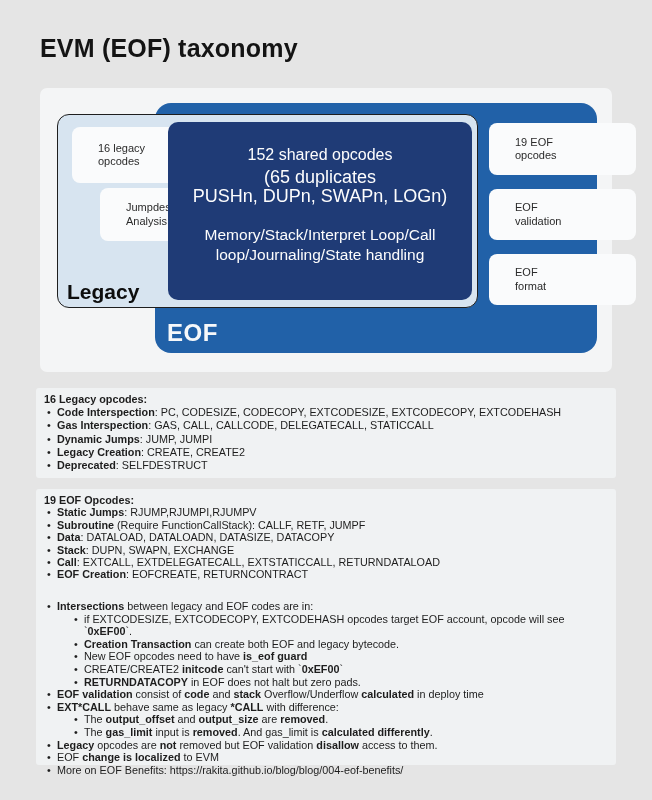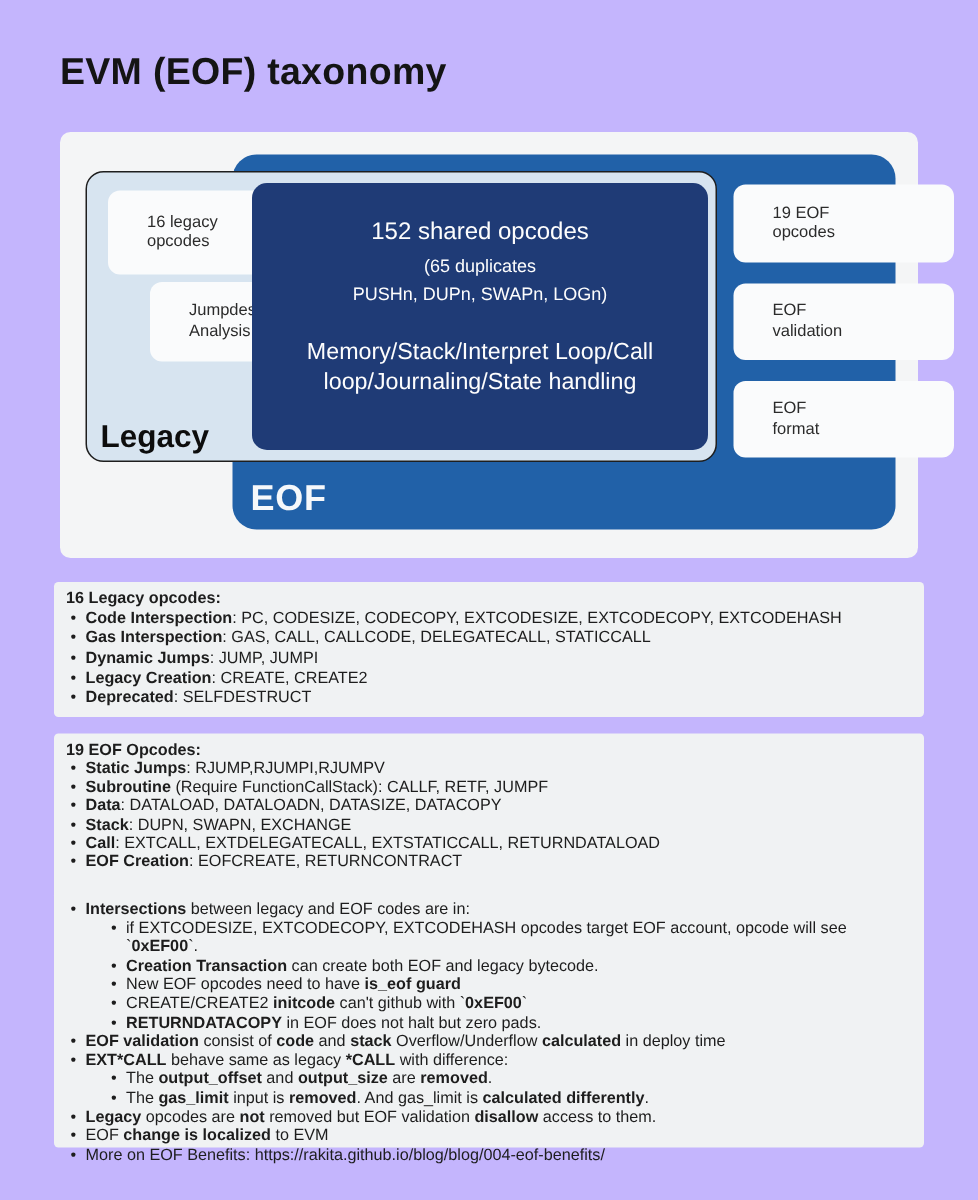--- a/index.html
+++ b/index.html
@@ -1,18 +1,18 @@
 <!DOCTYPE html>
 <html><head>
 <meta charset="utf-8">
 <style>
   html,body { margin:0; padding:0; }
   #page {
     position:relative; width:652px; height:800px;
-    background:#c4b5fd; overflow:hidden;
+    background:#e5e5e5; overflow:hidden;
     font-family:"Liberation Sans", sans-serif; color:#1f1f1f;
   }
   .title {
     position:absolute; left:40px; top:34px;
     font-size:25px; font-weight:bold; color:#141414; letter-spacing:.2px;
   }
   
   .panel {
     position:absolute; left:40px; top:88px; width:572px; height:284px;
     background:#f4f5f6; border-radius:7px;
@@ -44,21 +44,21 @@
   .card.lc2 { left:14px; top:73px; width:76px; height:53px;margin-left:28px; }
   .card.rc  { left:449px; width:95px; }
   .card.rc1 { top:35px;  height:52px; }
   .card.rc2 { top:101px; height:51px; }
   .card.rc3 { top:166px; height:51px; }
   .shared-box {
     position:absolute; left:128px; top:34px; width:304px; height:178px;
     background:#1f3b76; border-radius:10px; color:#fdfdfd; text-align:center;
   }
   .shared-h { margin-top:19px; font-size:16px; line-height:27px; }
-  .shared-s { font-size:12px; line-height:19px; }
+  .shared-s { font-size:18px; line-height:19px; }
   .shared-b { margin:19px auto 0; font-size:15.5px; line-height:20px; max-width:290px; }
   
   .sec {
     position:absolute; left:36px; width:580px; box-sizing:border-box;
     background:#f0f2f3; border-radius:3px; padding:5px 8px 0 8px;
     font-size:10.8px; color:#1d1d1d;
   }
   .sec b { font-weight:bold; }
   .sec ul { list-style:none; margin:0; padding:0; }
   .sec li { position:relative; padding-left:13px; }
@@ -133,21 +133,21 @@
       <li><b>EOF Creation</b><span>: EOFCREATE, RETURNCONTRACT</span></li>
     </ul>
   </div>
 
   <div class="sec" id="sec3">
     <ul>
       <li class="lv1"><b>Intersections</b><span> between legacy and EOF codes are in:</span></li>
       <li class="lv2"><span>if EXTCODESIZE, EXTCODECOPY, EXTCODEHASH opcodes target EOF account, opcode will see `</span><b>0xEF00</b><span>`.</span></li>
       <li class="lv2"><b>Creation Transaction</b><span> can create both EOF and legacy bytecode.</span></li>
       <li class="lv2"><span>New EOF opcodes need to have </span><b>is_eof guard</b></li>
-      <li class="lv2"><span>CREATE/CREATE2 </span><b>initcode</b><span> can't github with `</span><b>0xEF00</b><span>`</span></li>
+      <li class="lv2"><span>CREATE/CREATE2 </span><b>initcode</b><span> can't start with `</span><b>0xEF00</b><span>`</span></li>
       <li class="lv2"><b>RETURNDATACOPY</b><span> in EOF does not halt but zero pads.</span></li>
       <li class="lv1"><b>EOF validation</b><span> consist of </span><b>code</b><span> and </span><b>stack</b><span> Overflow/Underflow </span><b>calculated</b><span> in deploy time</span></li>
       <li class="lv1"><b>EXT*CALL</b><span> behave same as legacy </span><b>*CALL</b><span> with difference:</span></li>
       <li class="lv2"><span>The </span><b>output_offset</b><span> and </span><b>output_size</b><span> are </span><b>removed</b><span>.</span></li>
       <li class="lv2"><span>The </span><b>gas_limit</b><span> input is </span><b>removed</b><span>. And gas_limit is </span><b>calculated differently</b><span>.</span></li>
       <li class="lv1"><b>Legacy</b><span> opcodes are </span><b>not</b><span> removed but EOF validation </span><b>disallow</b><span> access to them.</span></li>
       <li class="lv1"><span>EOF </span><b>change is localized</b><span> to EVM</span></li>
       <li class="lv1"><span>More on EOF Benefits: https://rakita.github.io/blog/blog/004-eof-benefits/</span></li>
     </ul>
   </div>

